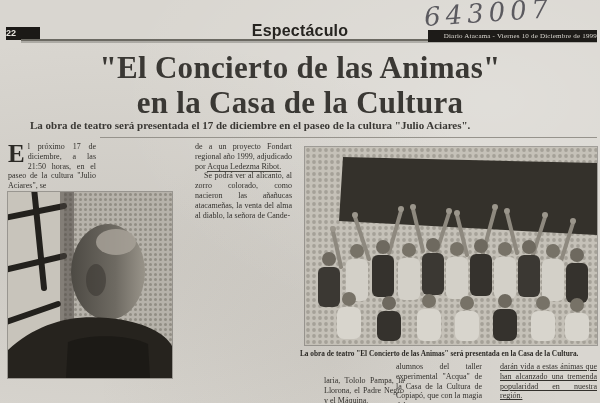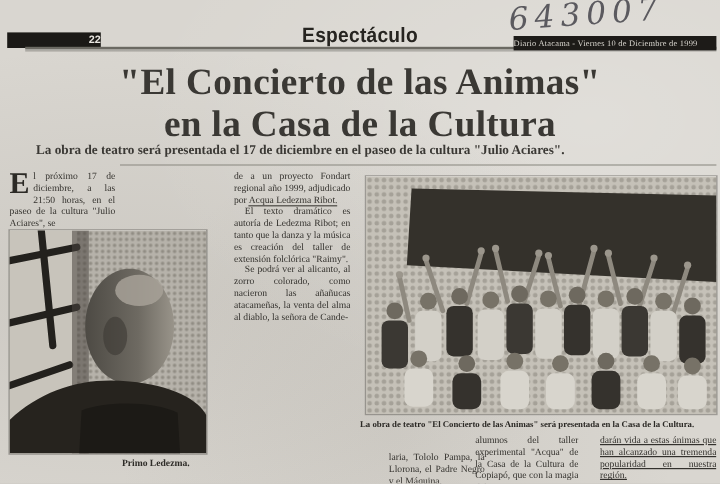--- a/index.html
+++ b/index.html
@@ -22,33 +22,33 @@
   
   #handwritten{
     left:424px;top:-4px;width:170px;height:34px;
     font-family:"DejaVu Serif", serif;font-style:italic;
     font-size:26px;letter-spacing:5px;color:#45444b;
     transform:rotate(-4deg);opacity:.85;
   }
   #pageno{
     left:6px;top:27px;width:34px;height:13px;background:#1b1916;
     color:#e8e5df;font-family:"Liberation Sans",sans-serif;
-    font-weight:bold;font-size:9px;line-height:13px;text-align:right;padding-left:44px;
+    font-weight:bold;font-size:9px;line-height:13px;text-align:left;
   }
   #section{
     left:150px;top:22px;width:300px;text-align:center;
     font-family:"Liberation Sans",sans-serif;font-weight:bold;
     font-size:16px;color:#262420;transform:scaleY(1.08);
     letter-spacing:.2px;
   }
   #header-rule{left:21px;top:39px;width:576px;height:2px;background:#6b6962;
     box-shadow:0 2px 0 rgba(90,88,82,.35);}
   #masthead{
     left:428px;top:30px;width:169px;height:12px;background:#1d1b18;
-    color:#dcd9d2;font-size:7px;line-height:12px;text-align:left;
+    color:#dcd9d2;font-size:7px;line-height:12px;text-align:right;
     font-family:"Liberation Serif",serif;letter-spacing:.2px;
   }
 
   
   #headline{left:30px;top:50px;width:540px;text-align:center;
     font-weight:bold;font-size:31px;line-height:35px;color:#3a3834;
     letter-spacing:.3px;}
   #subhead{left:30px;top:119px;width:540px;text-align:left;
     font-weight:bold;font-size:11px;color:#3a3834;}
   #subhead-rule{left:100px;top:137px;width:497px;height:1px;background:#96938c;}
@@ -98,21 +98,20 @@
   <div class="abs" id="subhead">La obra de teatro será presentada el 17 de diciembre en el paseo de la cultura "Julio Aciares".</div>
   <div class="abs" id="subhead-rule"></div>
 
   <div class="abs bodycol" id="col1">
     <p class="noindent"><span id="dropcap">E</span><span>l próximo 17 de diciembre, a las 21:50 horas, en el paseo de la cultura "Julio Aciares", se</span></p>
   </div>
 
 
   <div class="abs bodycol" id="col3">
     <p class="noindent"><span>de a un proyecto Fondart regional año 1999, adjudicado por </span><span class="uline">Acqua Ledezma Ribot.</span></p>
-    <p>El texto dramático es autoría de Ledezma Ribot; en tanto que la danza y la música es creación del taller de extensión folclórica "Raimy".</p>
     <p>Se podrá ver al alicanto, al zorro colorado, como nacieron las añañucas atacameñas, la venta del alma al diablo, la señora de Cande-</p>
   </div>
 
   <div class="abs" id="left-photo">
     <svg width="164" height="186" viewBox="0 0 164 186" xmlns="http://www.w3.org/2000/svg">
       <defs>
         <pattern id="lp-ht" width="5" height="5" patternUnits="userSpaceOnUse">
           <rect width="5" height="5" fill="#b6b2aa"></rect>
           <circle cx="2.5" cy="2.5" r="1.5" fill="#918d84"></circle>
         </pattern>
@@ -134,21 +133,20 @@
       <rect x="52" y="0" width="14" height="186" fill="#4a463f" opacity="0.55"></rect>
 
       <ellipse cx="100" cy="80" rx="37" ry="48" fill="url(#lp-face)"></ellipse>
       <ellipse cx="108" cy="50" rx="20" ry="13" fill="#a7a198" opacity="0.85"></ellipse>
       <ellipse cx="88" cy="88" rx="10" ry="16" fill="#3c3933" opacity="0.6"></ellipse>
 
       <path d="M0,186 L0,158 C28,132 62,122 100,126 C136,129 158,142 164,154 L164,186 Z" fill="#26231e"></path>
       <path d="M58,186 L60,150 C80,142 120,142 140,152 L142,186 Z" fill="#1c1a16"></path>
     </svg>
   </div>
-  <div class="abs" id="left-caption">Primo Ledezma.</div>
 
   <div class="abs" id="right-photo">
     <svg width="292" height="198" viewBox="0 0 292 198" xmlns="http://www.w3.org/2000/svg">
       <defs>
         <pattern id="rp-ht" width="6" height="6" patternUnits="userSpaceOnUse">
           <rect width="6" height="6" fill="#c5c1b8"></rect>
           <circle cx="3" cy="3" r="1.9" fill="#a5a198"></circle>
         </pattern>
       </defs>
       <rect width="292" height="198" fill="url(#rp-ht)"></rect>

